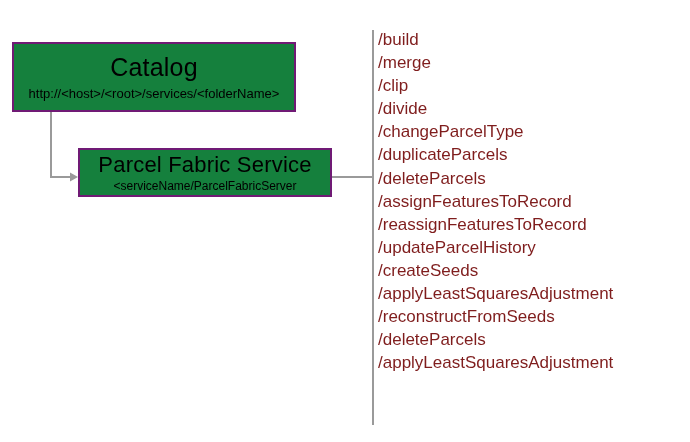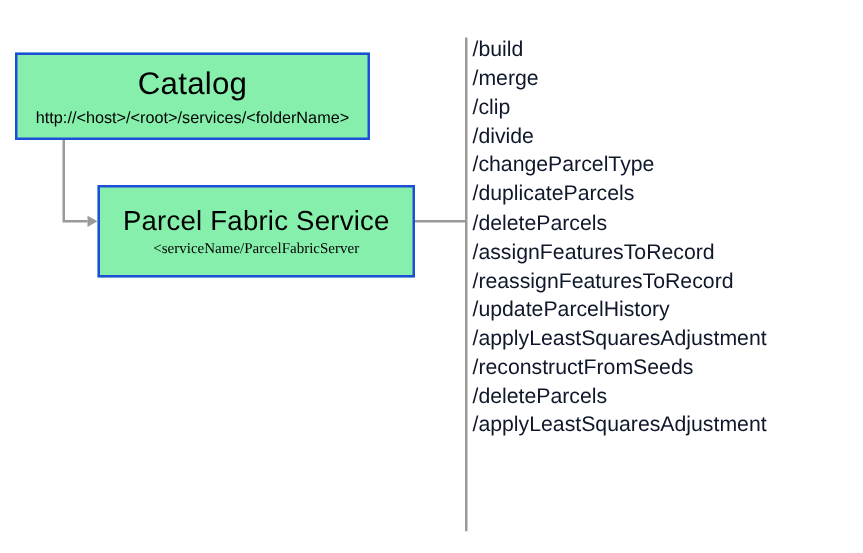--- a/index.html
+++ b/index.html
@@ -16,22 +16,22 @@
   #diagram {
     position: relative;
     width: 690px;
     height: 442px;
   }
 
   
   .node {
     position: absolute;
     box-sizing: border-box;
-    background: #86efac;
-    border: 2px solid #1d4ed8;
+    background: #15803d;
+    border: 2px solid #701a75;
     display: flex;
     flex-direction: column;
     align-items: center;
     justify-content: center;
     color: #000000;
   }
   .node-title {
     font-size: 25px;
     line-height: 30px;
     font-weight: normal;
@@ -48,31 +48,30 @@
   #node-catalog {
     left: 12px;
     top: 42px;
     width: 284px;
     height: 70px;
   }
   #node-parcel-fabric-service {
     left: 78px;
     top: 148px;
     width: 254px;
-    height: 74px;
+    height: 49px;
   }
   #node-parcel-fabric-service .node-title {
     font-size: 22px;
     line-height: 26px;
   }
   #node-parcel-fabric-service .node-sub {
     font-size: 12px;
     line-height: 15px;
     margin-top: 1px;
-    font-family: Liberation Serif, serif;
   }
 
   
   .connector-svg {
     position: absolute;
     left: 0;
     top: 0;
     width: 690px;
     height: 442px;
     pointer-events: none;
@@ -81,21 +80,21 @@
   
   #operations-list {
     position: absolute;
     left: 378px;
     top: 28px;
     width: 300px;
   }
   .operation-item {
     font-size: 17px;
     line-height: 23.1px;
-    color: #0f172a;
+    color: #7f1d1d;
     white-space: nowrap;
   }
 </style>
 </head>
 <body>
 
 <div id="diagram">
 
   <svg class="connector-svg" viewBox="0 0 690 442" xmlns="http://www.w3.org/2000/svg">
 
@@ -125,19 +124,20 @@
       <div class="operation-item">/build</div>
       <div class="operation-item">/merge</div>
       <div class="operation-item">/clip</div>
       <div class="operation-item">/divide</div>
       <div class="operation-item">/changeParcelType</div>
       <div class="operation-item">/duplicateParcels</div>
       <div class="operation-item">/deleteParcels</div>
       <div class="operation-item">/assignFeaturesToRecord</div>
       <div class="operation-item">/reassignFeaturesToRecord</div>
       <div class="operation-item">/updateParcelHistory</div>
+      <div class="operation-item">/createSeeds</div>
       <div class="operation-item">/applyLeastSquaresAdjustment</div>
       <div class="operation-item">/reconstructFromSeeds</div>
       <div class="operation-item">/deleteParcels</div>
       <div class="operation-item">/applyLeastSquaresAdjustment</div>
     </div>
 
 </div>
 
 </body></html>

